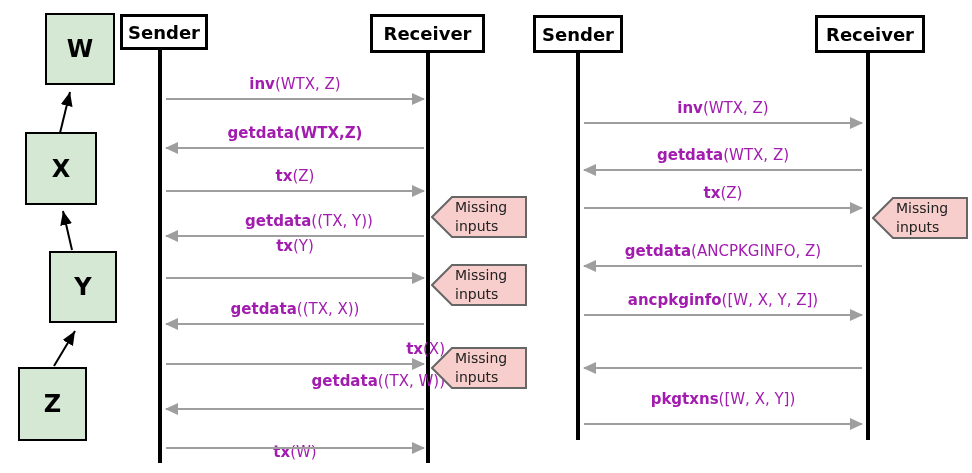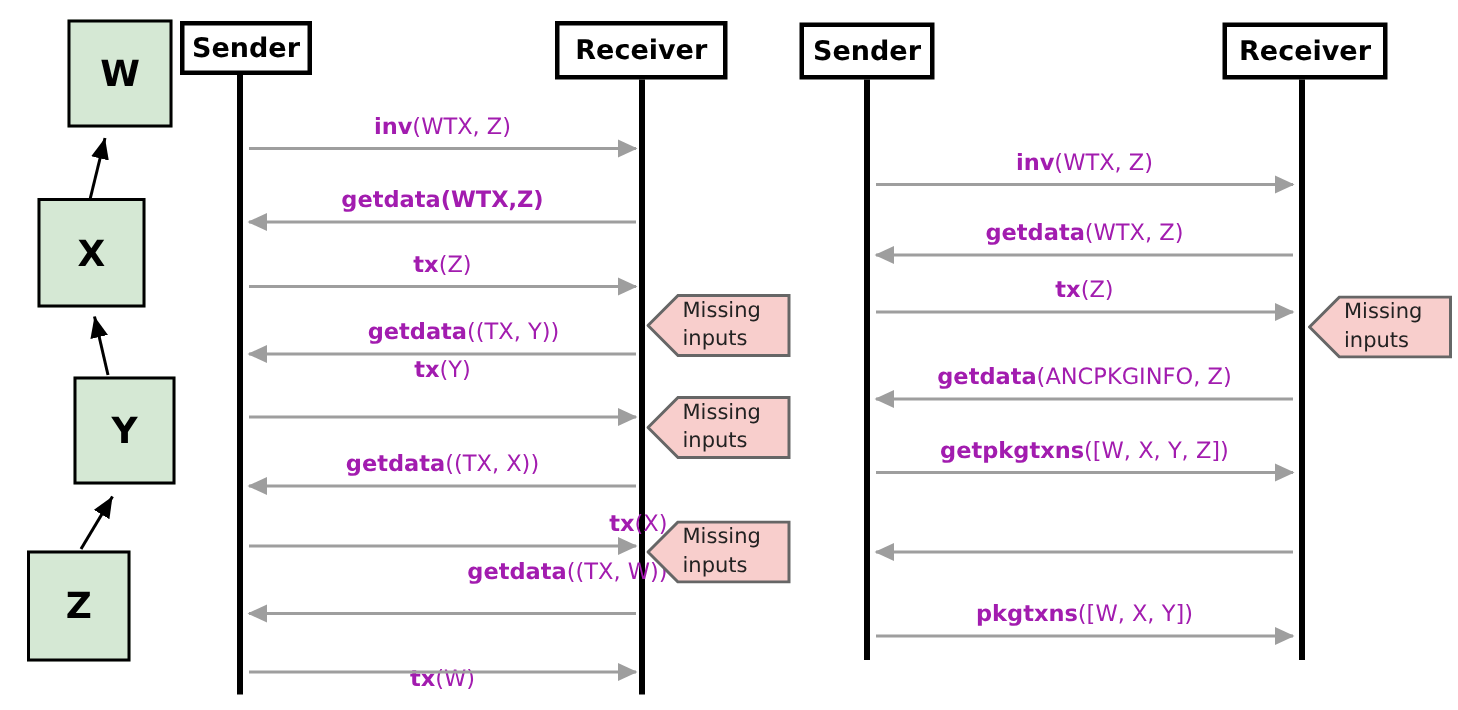--- a/index.html
+++ b/index.html
@@ -142,28 +142,28 @@
         <span class="head"></span>
       </div>
       <div class="msg-label" style="left: 573px; top: 183px;"><b>tx</b>(Z)</div>
       <div class="msg-arrow right" style="left: 584px; top: 207px; width: 278px;">
         <span class="head"></span>
       </div>
       <div class="msg-label" style="left: 573px; top: 241px;"><b>getdata</b>(ANCPKGINFO, Z)</div>
       <div class="msg-arrow left" style="left: 584px; top: 265px; width: 278px;">
         <span class="head"></span>
       </div>
-      <div class="msg-label" style="left: 573px; top: 290px;"><b>getpkgtxns</b>([W, X, Y, Z])</div>
+      <div class="msg-label" style="left: 573px; top: 290px;"><b>ancpkginfo</b>([W, X, Y, Z])</div>
       <div class="msg-arrow right" style="left: 584px; top: 314px; width: 278px;">
         <span class="head"></span>
       </div>
       <div class="msg-arrow left" style="left: 584px; top: 367px; width: 278px;">
         <span class="head"></span>
       </div>
-      <div class="msg-label" style="left: 573px; top: 399px;"><b>pkgtxns</b>([W, X, Y])</div>
+      <div class="msg-label" style="left: 573px; top: 389px;"><b>pkgtxns</b>([W, X, Y])</div>
       <div class="msg-arrow right" style="left: 584px; top: 423px; width: 278px;">
         <span class="head"></span>
       </div>
     </div>
 
   <div class="callout" style="left:872px;top:197px;">
     <svg width="97" height="42" viewBox="0 0 97 42">
       <polygon points="1,21 21,1 95,1 95,41 21,41" style="fill:var(--callout_fill,#f8cecc);stroke:var(--callout_border,#666);stroke-width:2;"></polygon>
     </svg>
     <div class="ctext">Missing inputs</div>

